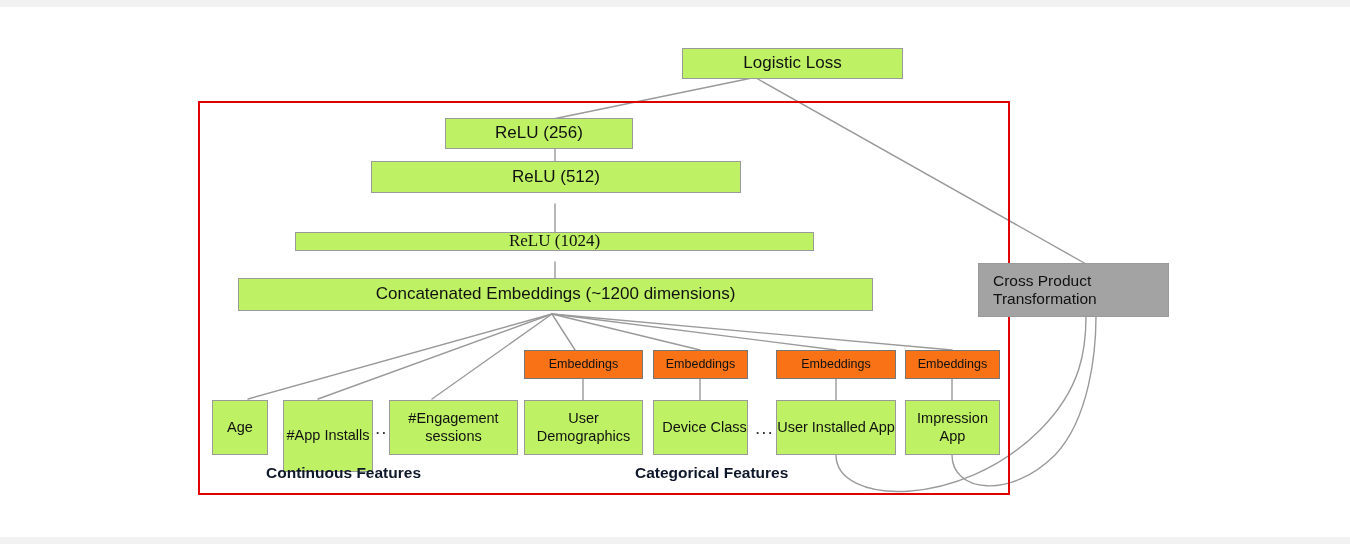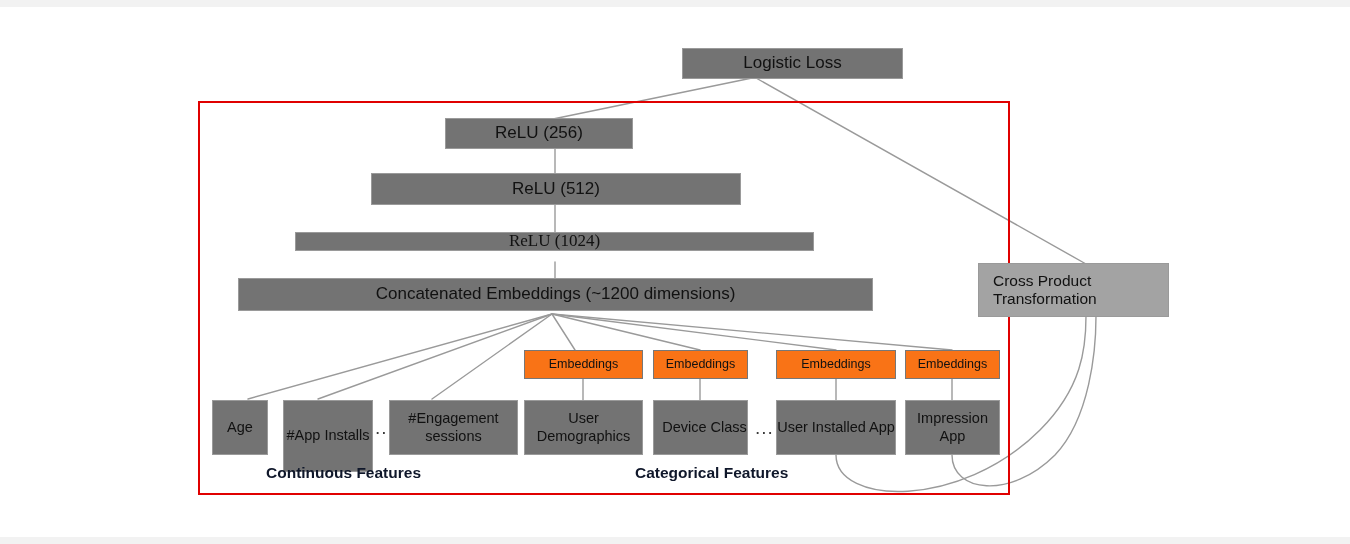--- a/index.html
+++ b/index.html
@@ -35,21 +35,21 @@
     display: flex;
     align-items: center;
     justify-content: center;
     text-align: center;
     background: #f2f2f2;
     border: 1px solid #999999;
     color: #111111;
     line-height: 1.18;
   }
   .node.light {
-    background: #737373;
+    background: #bef264;
     border: 1px solid #9a9a9a;
   }
   .node.emb {
     background: #f97316;
     border: 1px solid #777777;
     font-size: 12.5px;
   }
   .node.big { font-size: 17px; }
   .node.feat { font-size: 14.5px; }
   .node.cross {
@@ -124,21 +124,21 @@
   <div class="red-frame" style="left:198px; top:101px; width:812px; height:394px;"></div>
 
   <div class="node light big" style="left:682px; top:48px; width:221px; height:31px;">
     <span>Logistic Loss</span>
   </div>
 
   <div class="node light big" style="left:445px; top:118px; width:188px; height:31px;">
     <span>ReLU (256)</span>
   </div>
 
-  <div class="node light big" style="left:371px; top:173px; width:370px; height:32px;">
+  <div class="node light big" style="left:371px; top:161px; width:370px; height:32px;">
     <span>ReLU (512)</span>
   </div>
 
   <div class="node light big" style="left:295px; top:232px; width:519px; height:19px;font-family:Liberation Serif, serif;">
     <span>ReLU (1024)</span>
   </div>
 
   <div class="node light big" style="left:238px; top:278px; width:635px; height:33px;">
     <span>Concatenated Embeddings (~1200 dimensions)</span>
   </div>

